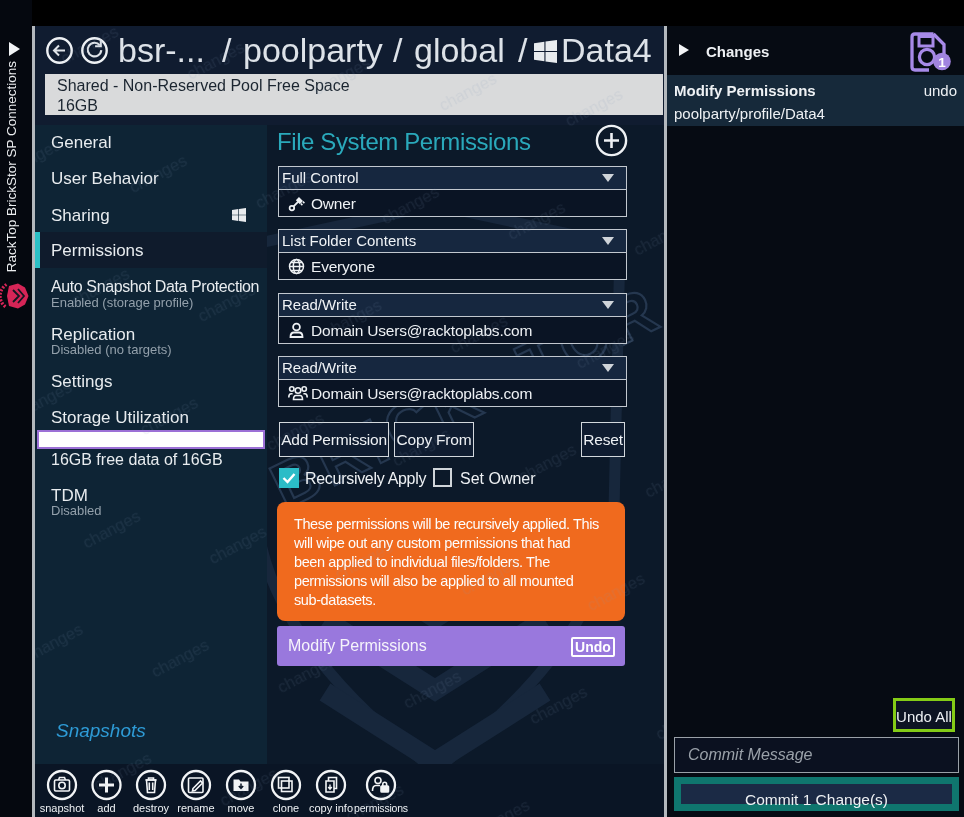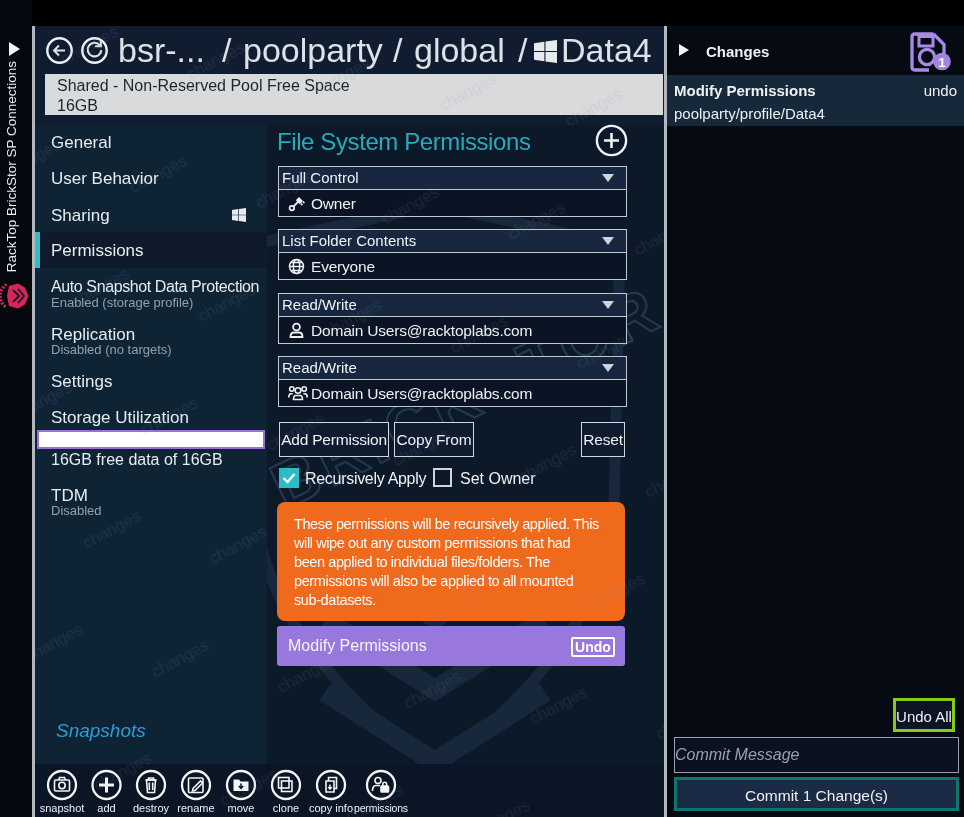--- a/index.html
+++ b/index.html
@@ -272,17 +272,17 @@
       <circle cx="20" cy="28" r="7.6" fill="none" stroke="#a78ae8" stroke-width="3.3"></circle>
       <circle cx="35" cy="32.5" r="8.8" fill="#a184e0"></circle>
       <text x="35" y="37.5" font-size="13.5" font-weight="bold" fill="#fff" text-anchor="middle" font-family="Liberation Sans">1</text>
     </svg>
     <div class="abs" style="left:0;top:49px;width:297px;height:51px;background:#16293a;">
       <div class="abs" style="left:7px;top:7px;font-size:15px;font-weight:bold;">Modify Permissions</div>
       <div class="abs" style="right:7px;top:7px;font-size:15px;">undo</div>
       <div class="abs" style="left:7px;top:30px;font-size:15px;">poolparty/profile/Data4</div>
     </div>
     <div class="abs" style="left:226px;top:672px;width:62px;height:34px;border:3px solid #84cc16;background:#0d1423;font-size:15px;text-align:center;line-height:32px;">Undo All</div>
-    <div class="abs" style="left:7px;top:711px;width:285px;height:36px;border:1px solid #9aa1a8;background:#0b1120;font-size:16px;font-style:italic;color:#9aa1a9;line-height:34px;">Commit Message</div>
-    <div class="abs" style="left:7px;top:751px;width:285px;height:34px;border:3px solid #0f766e;background:#1b2a45;font-size:15.5px;text-align:center;line-height:32px;">Commit 1 Change(s)</div>
+    <div class="abs" style="left:7px;top:711px;width:285px;height:36px;border:1px solid #9aa1a8;background:#0b1120;font-size:16px;font-style:italic;color:#9aa1a9;line-height:34px;padding-left:13px;">Commit Message</div>
+    <div class="abs" style="left:7px;top:751px;width:285px;height:34px;border:7px solid #0f766e;background:#1b2a45;font-size:15.5px;text-align:center;line-height:32px;">Commit 1 Change(s)</div>
   </div>
 
 </div>
 
 </body></html>

